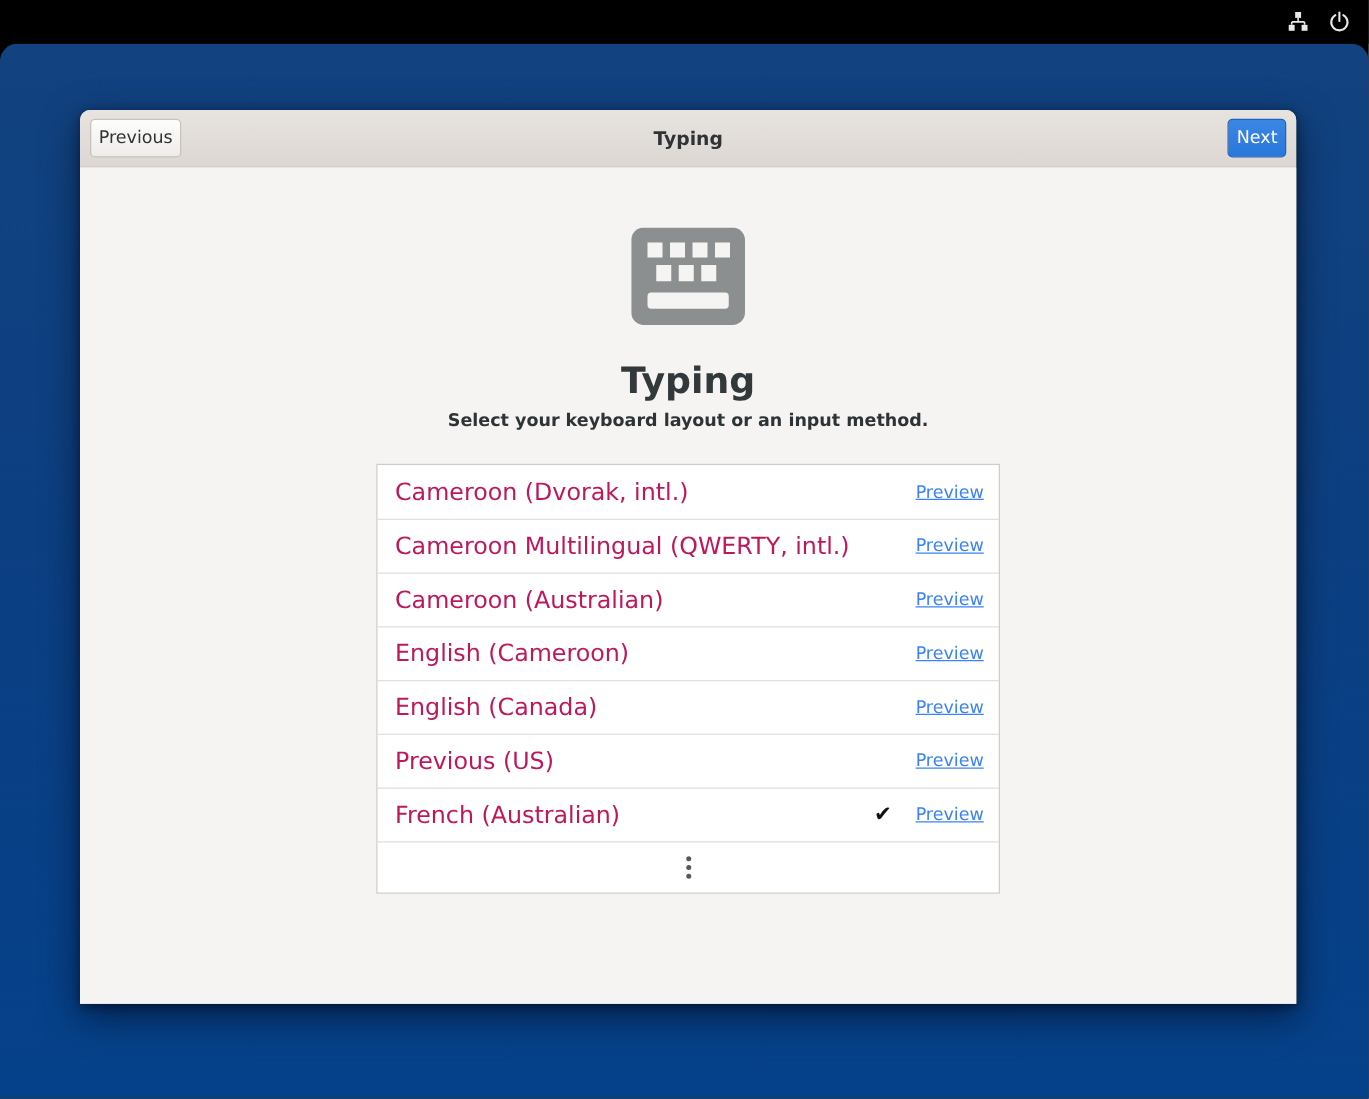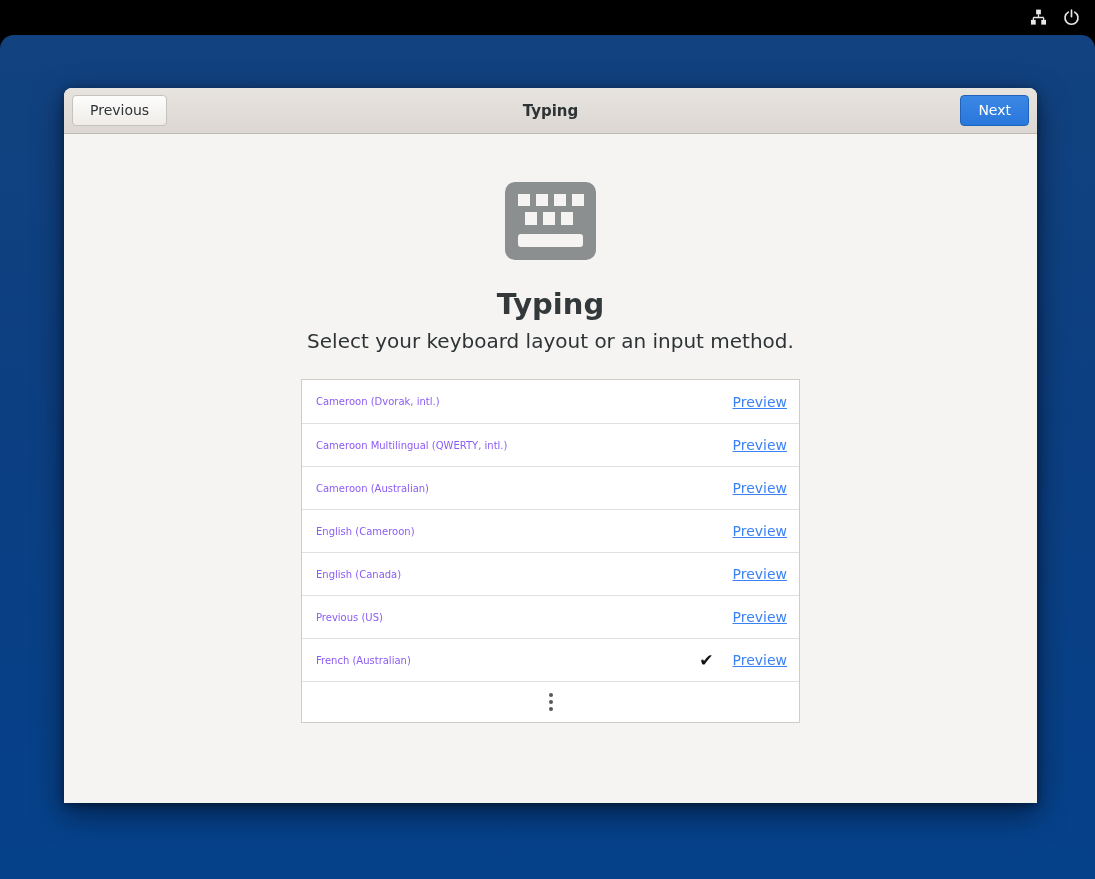--- a/index.html
+++ b/index.html
@@ -44,21 +44,21 @@
     padding:0 8px;
     position:relative;
   }
   .headerbar .title {
     position:absolute; left:0; right:0; text-align:center;
     font-weight:bold; font-size:15px; color:#2e3436;
     pointer-events:none;
   }
   .btn {
     font-family:inherit; font-size:14px;
-    padding:6px 17px; border-radius:4px; cursor:pointer;
+    padding:6px 6px; border-radius:4px; cursor:pointer;
     line-height:17px;
   }
   .btn-previous {
     background:linear-gradient(180deg,#fdfdfc 0%,#efece8 100%);
     border:1px solid #c8c2bc; color:#2e3436;
     position:relative; z-index:1;
   }
   .btn-next {
     background:linear-gradient(180deg,#3b87e4 0%,#2a77dc 100%);
     border:1px solid #1f63bd; color:#ffffff;
@@ -69,36 +69,36 @@
   .content {
     flex:1; display:flex; flex-direction:column; align-items:center;
     background:#f6f4f2;
   }
   .kbd-icon { margin-top:48px; }
   .page-title {
     margin-top:24px; font-size:29px; font-weight:bold; color:#33393b;
     line-height:32px;
   }
   .page-subtitle {
-    margin-top:9px; font-size:20px; color:#2e3436;
+    margin-top:9px; font-size:14px; color:#2e3436;font-weight:bold;
   }
 
   
   .layout-list {
     margin-top:26px; width:499px;
     background:#ffffff;
     border:1px solid #d0ccc7;
   }
   .layout-row {
     height:43px; display:flex; align-items:center;
     padding:0 12px; cursor:pointer;
   }
   .layout-row + .layout-row, .more-row { border-top:1px solid #e2dfdc; }
   .layout-label {
-    flex:1; font-size:10px; color:#8b5cf6; padding-left:2px;
+    flex:1; font-size:19px; color:#be185d; padding-left:2px;
   }
   .check {
     font-size:17px; font-weight:bold; color:#101213;
     margin-right:19px; display:none; line-height:1;
   }
   .layout-row.selected .check { display:block; }
   .preview-link {
     font-size:14px; color:#3b82f6; text-decoration:underline; cursor:pointer;
   }
   .more-row {

